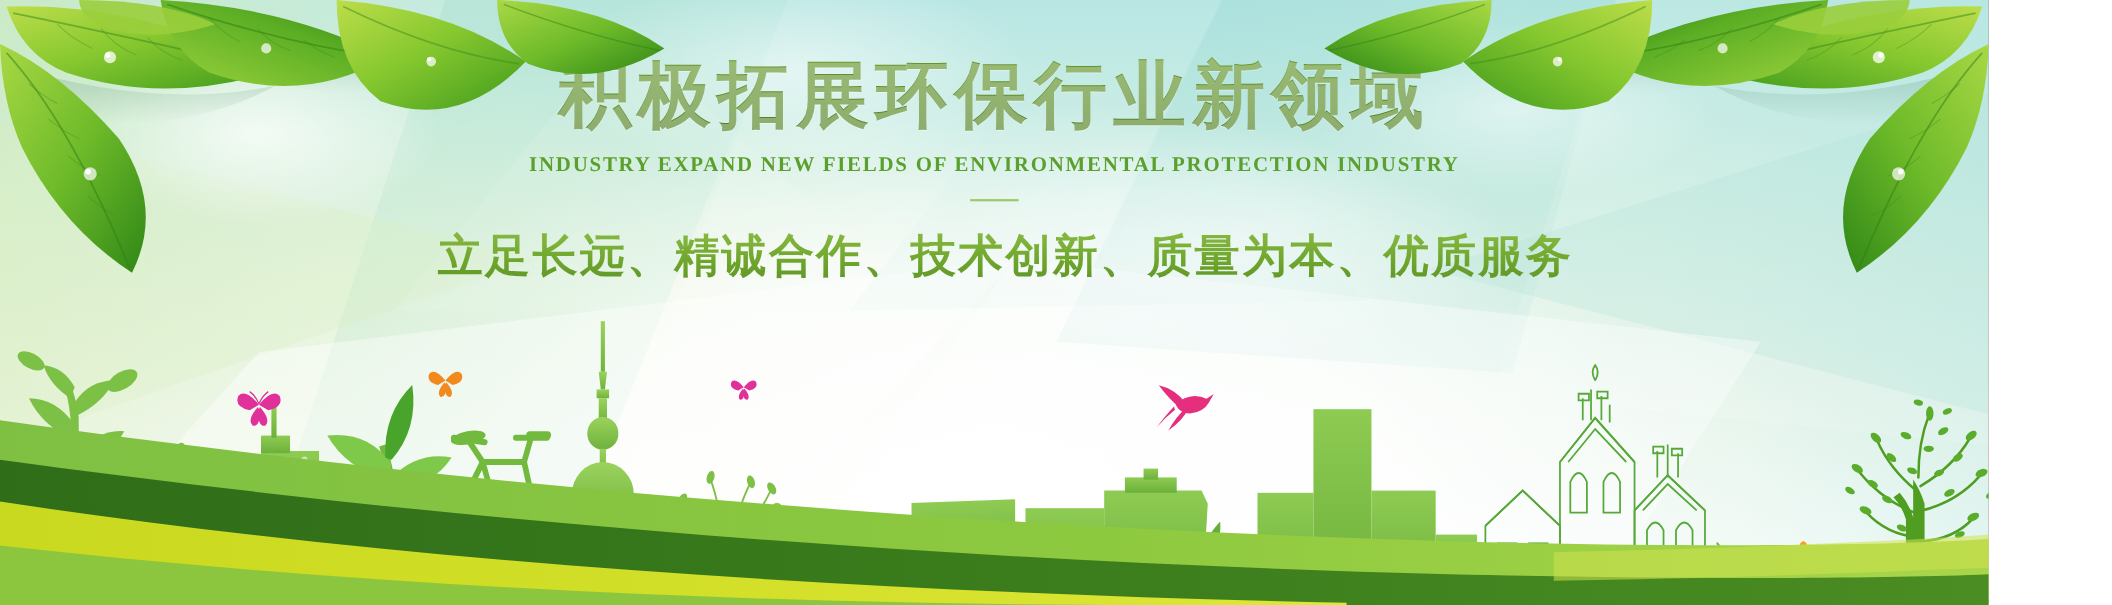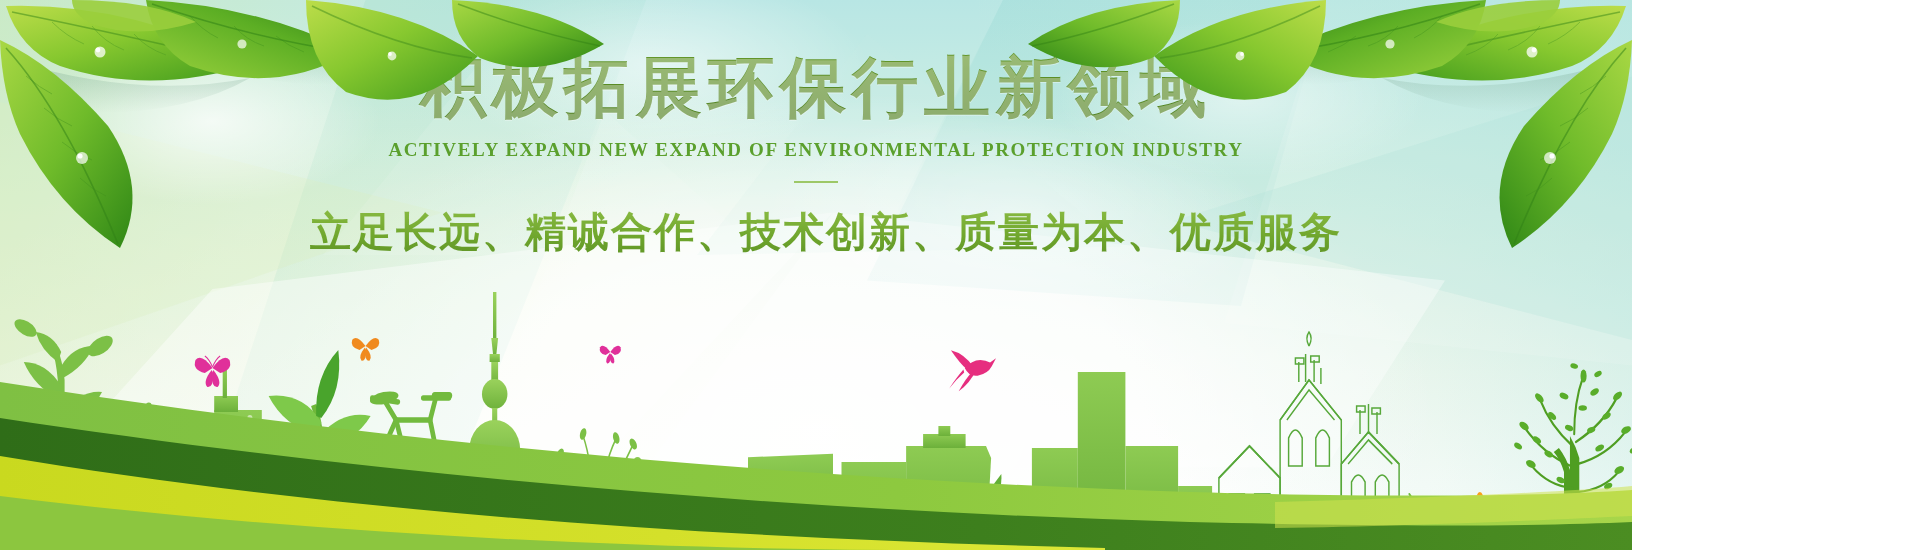--- a/index.html
+++ b/index.html
@@ -1,20 +1,20 @@
 <!DOCTYPE html>
 <html><head>
 <meta charset="utf-8">
 <style>
   html,body{margin:0;padding:0;background:#fff;}
   body{font-family:"Liberation Serif",serif;}
 
   #banner{
     position:relative;
-    width:1632px;
+    width:1808px;
     height:550px;
     overflow:hidden;
     background:#7f1d1d;
   }
 
   
   .sky{
     position:absolute; inset:0;
     background:
       radial-gradient(ellipse 900px 480px at 50% 78%, rgba(255,255,255,.97) 0%, rgba(255,255,255,.75) 38%, rgba(255,255,255,0) 70%),
@@ -502,21 +502,21 @@
 
     <path d="M0 136 C 380 190, 820 218, 1300 228 L1300 230 L0 230 Z" fill="url(#wYellow)"></path>
 
     <path d="M0 176 C 360 214, 760 230, 1100 230 L0 230 Z" fill="#8cc63f"></path>
 
     <path d="M1500 182 C 1680 178, 1840 172, 1920 166 L1920 196 C 1820 200, 1660 206, 1500 208 Z" fill="#cfe24e" opacity="0.55"></path>
   </svg>
 
   <div class="copy">
     <h1 class="title-cn">积极拓展环保行业新领域</h1>
-    <p class="title-en">ACTIVELY EXPAND NEW EXPAND OF ENVIRONMENTAL PROTECTION INDUSTRY</p>
+    <p class="title-en">INDUSTRY EXPAND NEW FIELDS OF ENVIRONMENTAL PROTECTION INDUSTRY</p>
     <div class="divider"></div>
     <p class="subtitle-cn">立足长远、精诚合作、技术创新、质量为本、优质服务</p>
   </div>
 
   <svg class="leaves-tl" viewBox="0 0 700 250" preserveAspectRatio="none">
     <defs>
       <linearGradient id="lfA" x1="0" y1="0" x2="1" y2="1">
         <stop offset="0%" stop-color="#bcdd4a"></stop>
         <stop offset="45%" stop-color="#87c82f"></stop>
         <stop offset="100%" stop-color="#3f9a1c"></stop>

